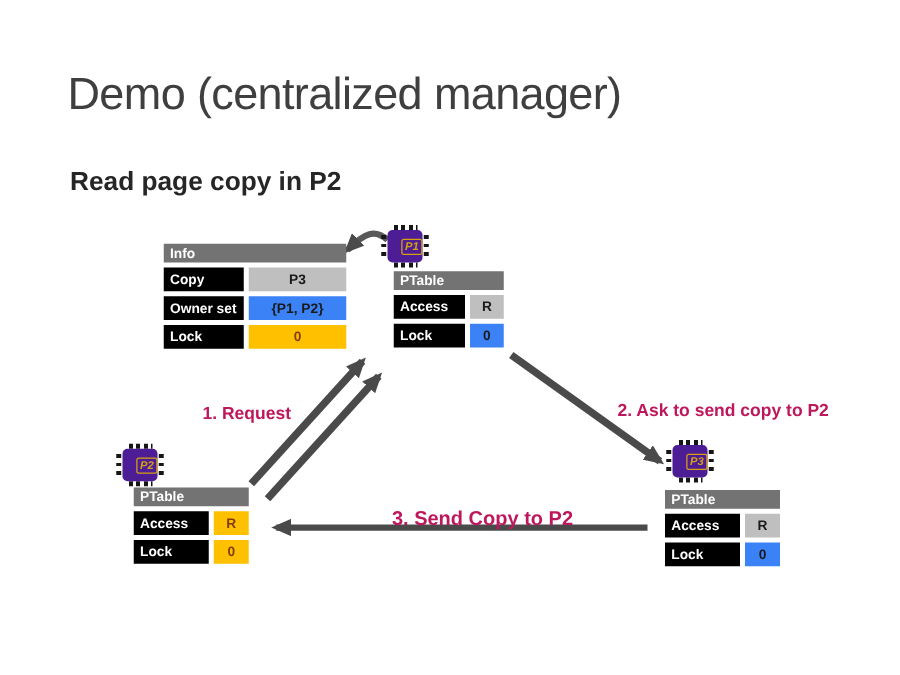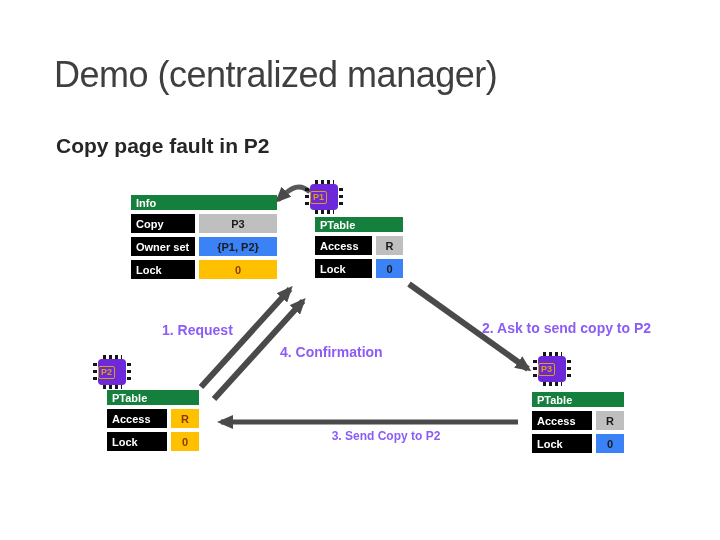--- a/index.html
+++ b/index.html
@@ -7,71 +7,71 @@
          font-family:"Liberation Sans",sans-serif;padding-left:32px;}
 
   .title{position:absolute;left:54px;top:54px;font-size:36px;color:#3f3f3f;
          letter-spacing:-0.5px;white-space:nowrap;}
   .subtitle{position:absolute;left:56px;top:134px;font-size:21px;font-weight:bold;
             color:#262626;white-space:nowrap;}
 
   
   .dtable{position:absolute;display:grid;column-gap:4px;row-gap:4px;
           font-size:11px;font-weight:bold;color:#1a1a1a;}
-  .dtable .hdr{grid-column:1/-1;background:#15803d;color:#fff;display:flex;
+  .dtable .hdr{grid-column:1/-1;background:#737373;color:#fff;display:flex;
                align-items:center;padding-left:5px;}
   .dtable .lbl{background:#000;color:#fff;display:flex;align-items:center;
                padding-left:5px;}
   .dtable .val{display:flex;align-items:center;justify-content:center;}
   .bg-gray{background:#bfbfbf;}
   .bg-lgray{background:#3b82f6;}
   .bg-gold{background:#ffc000;color:#843c0c;}
 
   #info-table{left:131px;top:195px;grid-template-columns:64px 78px;
               grid-template-rows:15px 19px 19px 19px;}
   #p1-table{left:315px;top:217px;grid-template-columns:57px 27px;
             grid-template-rows:15px 19px 19px;}
   #p2-table{left:107px;top:390px;grid-template-columns:60px 28px;
             grid-template-rows:15px 19px 19px;}
   #p3-table{left:532px;top:392px;grid-template-columns:60px 28px;
             grid-template-rows:15px 19px 19px;}
 
   
   .chip{position:absolute;width:38px;height:36px;}
   .chip-body{position:absolute;left:5px;top:5px;width:28px;height:26px;
-             background:#6d28d9;border-radius:4px;display:flex;
-             align-items:center;justify-content:flex-start;}
+             background:#4c1d95;border-radius:4px;display:flex;
+             align-items:center;justify-content:flex-end;font-style:italic;}
   .chip-label{color:#d6a013;font-size:9px;font-weight:bold;border:1px solid #d6a013;
               border-radius:2px;padding:0 2px;line-height:11px;}
   .pins-top,.pins-bottom{position:absolute;left:10px;width:19px;height:4px;
       background:repeating-linear-gradient(90deg,#161616 0 3px,transparent 3px 6px);}
   .pins-top{top:1px;} .pins-bottom{bottom:1px;}
   .pins-left,.pins-right{position:absolute;top:9px;height:19px;width:4px;
       background:repeating-linear-gradient(180deg,#161616 0 3px,transparent 3px 7px);}
   .pins-left{left:0;} .pins-right{right:0;}
   #chip-p1{left:305px;top:179px;}
   #chip-p2{left:93px;top:354px;}
   #chip-p3{left:533px;top:351px;}
 
   
-  .step{position:absolute;font-size:14px;font-weight:bold;color:#8b5cf6;white-space:nowrap;}
+  .step{position:absolute;font-size:14px;font-weight:bold;color:#be185d;white-space:nowrap;}
   #step1{left:162px;top:322px;}
-  #step2{left:482px;top:320px;}
-  #step3{left:290px;top:429px;width:192px;text-align:center;font-size:12px;}
+  #step2{left:494px;top:320px;}
+  #step3{left:290px;top:407px;width:192px;text-align:center;font-size:16px;}
   #step4{left:280px;top:344px;}
 
   .arrows{position:absolute;left:0;top:0;}
 </style>
 </head>
 <body>
 
 <div id="slide">
 
   <div class="title">Demo (centralized manager)</div>
-  <div class="subtitle">Copy page fault in P2</div>
+  <div class="subtitle">Read page copy in P2</div>
 
   <svg class="arrows" width="720" height="540" viewBox="0 0 720 540">
     <defs>
       <marker id="ah" markerUnits="userSpaceOnUse" markerWidth="16" markerHeight="14" refX="12" refY="7" orient="auto">
         <path d="M0,0 L16,7 L0,14 z" fill="#4a4a4a"></path>
       </marker>
     </defs>
     <path d="M310,192 C300,183 292,186 278,200" stroke="#595959" stroke-width="5" fill="none" marker-end="url(#ah)"></path>
     <line x1="201" y1="387" x2="290" y2="289" stroke="#4a4a4a" stroke-width="6" marker-end="url(#ah)"></line>
     <line x1="214" y1="399" x2="303" y2="301" stroke="#4a4a4a" stroke-width="6" marker-end="url(#ah)"></line>
@@ -136,15 +136,14 @@
     <div class="hdr">PTable</div>
     <div class="lbl">Access</div>
     <div class="val bg-gray">R</div>
     <div class="lbl">Lock</div>
     <div class="val bg-lgray">0</div>
   </div>
 
   <div class="step" id="step1">1. Request</div>
   <div class="step" id="step2">2. Ask to send copy to P2</div>
   <div class="step" id="step3">3. Send Copy to P2</div>
-  <div class="step" id="step4">4. Confirmation</div>
 
 </div>
 
 </body></html>

